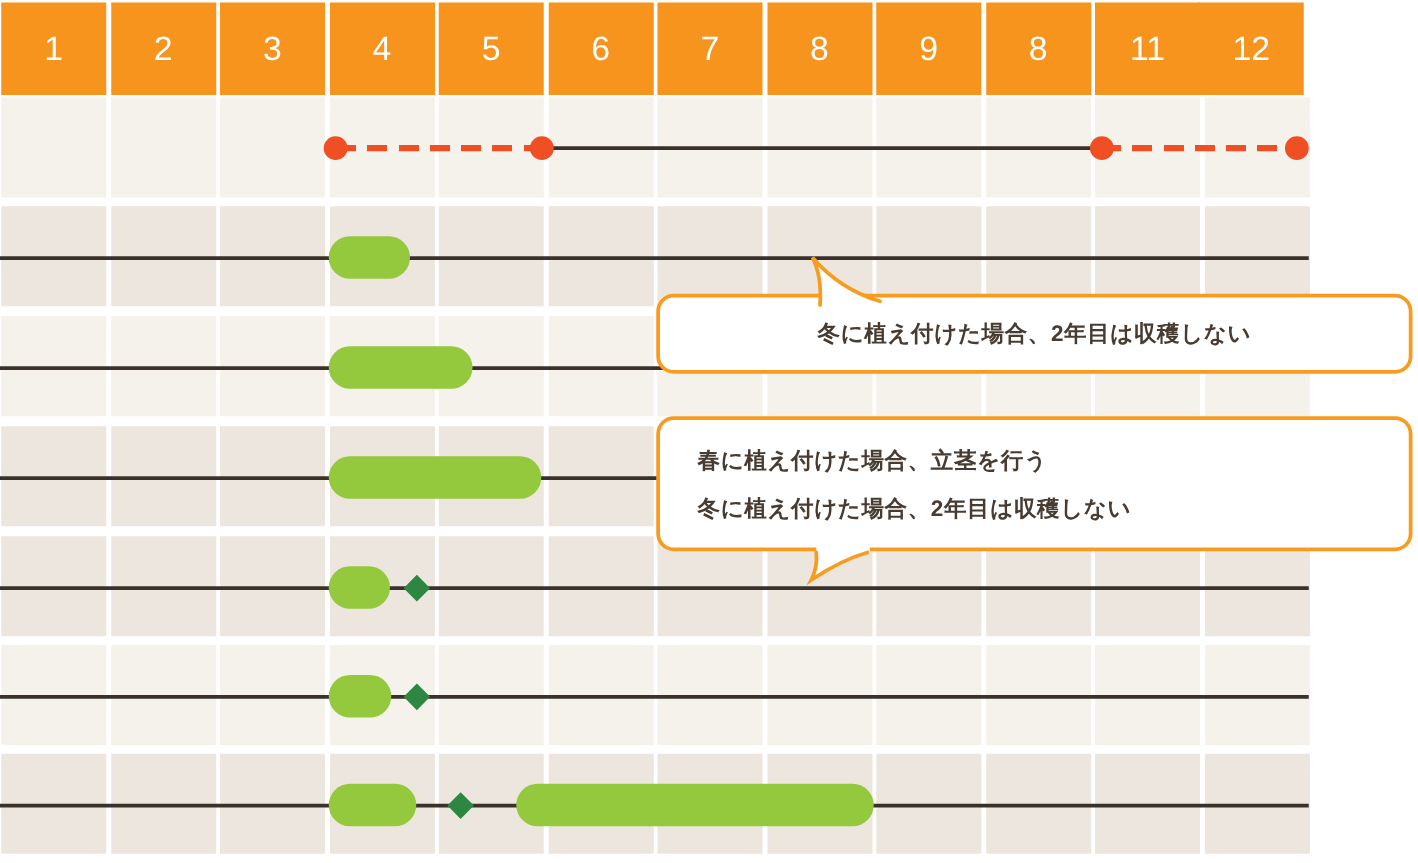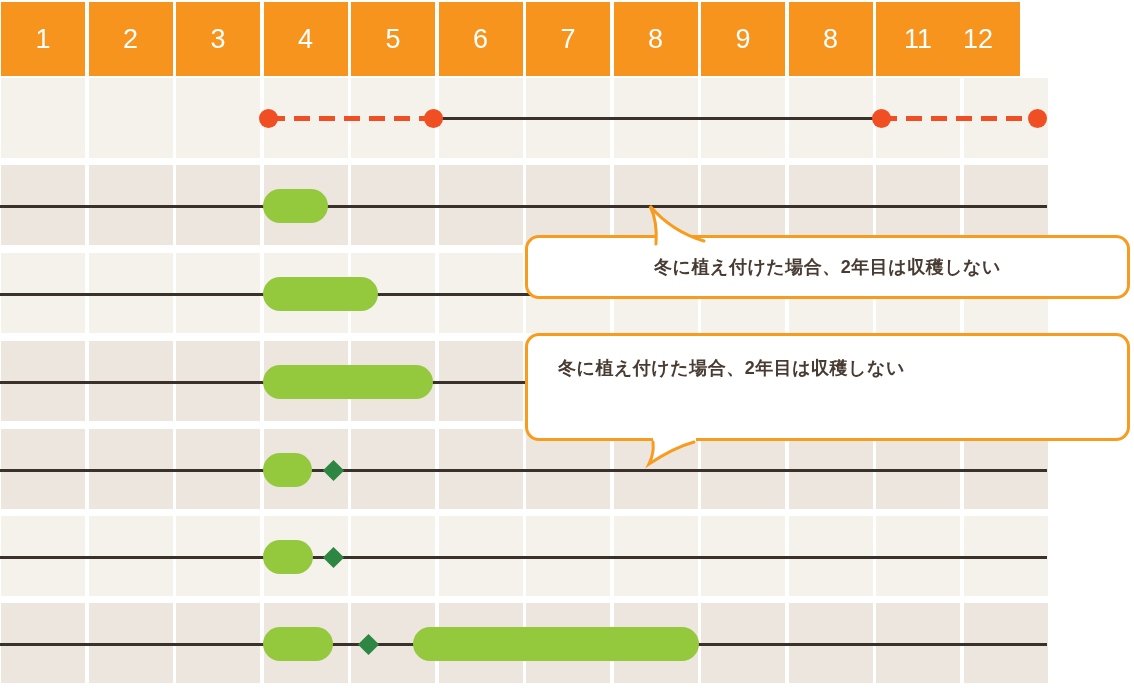--- a/index.html
+++ b/index.html
@@ -59,21 +59,21 @@
       <div class="cell month-cell" style="left: 88.5px; top: 2px; width: 84px; height: 74px;">2</div>
       <div class="cell month-cell" style="left: 176px; top: 2px; width: 84px; height: 74px;">3</div>
       <div class="cell month-cell" style="left: 263.5px; top: 2px; width: 84px; height: 74px;">4</div>
       <div class="cell month-cell" style="left: 351px; top: 2px; width: 84px; height: 74px;">5</div>
       <div class="cell month-cell" style="left: 438.5px; top: 2px; width: 84px; height: 74px;">6</div>
       <div class="cell month-cell" style="left: 526px; top: 2px; width: 84px; height: 74px;">7</div>
       <div class="cell month-cell" style="left: 613.5px; top: 2px; width: 84px; height: 74px;">8</div>
       <div class="cell month-cell" style="left: 701px; top: 2px; width: 84px; height: 74px;">9</div>
       <div class="cell month-cell" style="left: 788.5px; top: 2px; width: 84px; height: 74px;">8</div>
       <div class="cell month-cell" style="left: 876px; top: 2px; width: 84px; height: 74px;">11</div>
-      <div class="cell month-cell" style="left: 936px; top: 2px; width: 84px; height: 74px;">12</div>
+      <div class="cell month-cell" style="left: 959px; top: 2px; width: 84px; height: 74px;">12</div>
       <div class="cell band-light" style="left: 1px; top: 78px; width: 84px; height: 80px; z-index: 1;"></div>
       <div class="cell band-light" style="left: 88.5px; top: 78px; width: 84px; height: 80px; z-index: 1;"></div>
       <div class="cell band-light" style="left: 176px; top: 78px; width: 84px; height: 80px; z-index: 1;"></div>
       <div class="cell band-light" style="left: 263.5px; top: 78px; width: 84px; height: 80px; z-index: 1;"></div>
       <div class="cell band-light" style="left: 351px; top: 78px; width: 84px; height: 80px; z-index: 1;"></div>
       <div class="cell band-light" style="left: 438.5px; top: 78px; width: 84px; height: 80px; z-index: 1;"></div>
       <div class="cell band-light" style="left: 526px; top: 78px; width: 84px; height: 80px; z-index: 1;"></div>
       <div class="cell band-light" style="left: 613.5px; top: 78px; width: 84px; height: 80px; z-index: 1;"></div>
       <div class="cell band-light" style="left: 701px; top: 78px; width: 84px; height: 80px; z-index: 1;"></div>
       <div class="cell band-light" style="left: 788.5px; top: 78px; width: 84px; height: 80px; z-index: 1;"></div>
@@ -182,19 +182,20 @@
 
   <div class="callout callout-1">
     <span>冬に植え付けた場合、2年目は収穫しない</span>
   </div>
   <svg class="tail" style="left:634px;top:198px;" width="85" height="48">
     <path class="fill" d="M 22 47 C 23 32 21 18 16 8 C 28 22 46 36 72 44 L 72 47 Z"></path>
     <path class="stroke" d="M 22 46 C 23 32 21 18 16 8 C 28 22 46 36 70 43"></path>
   </svg>
 
   <div class="callout callout-2">
+    <div>春に植え付けた場合、立茎を行う</div>
     <div>冬に植え付けた場合、2年目は収穫しない</div>
   </div>
   <svg class="tail" style="left:632px;top:435px;" width="80" height="36">
     <path class="fill" d="M 21 0 L 21 7 C 22 16 20 23 17 29 C 29 21 44 12 64 7 L 64 0 Z"></path>
     <path class="stroke" d="M 21 7 C 22 16 20 23 17 29 C 29 21 44 12 62 7"></path>
   </svg>
 </div>
 
 </body></html>

